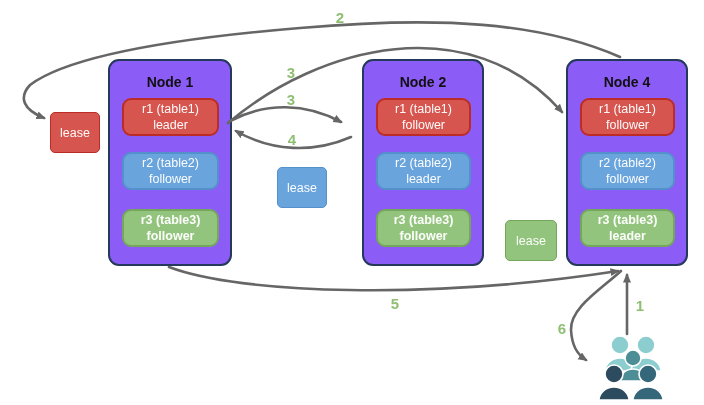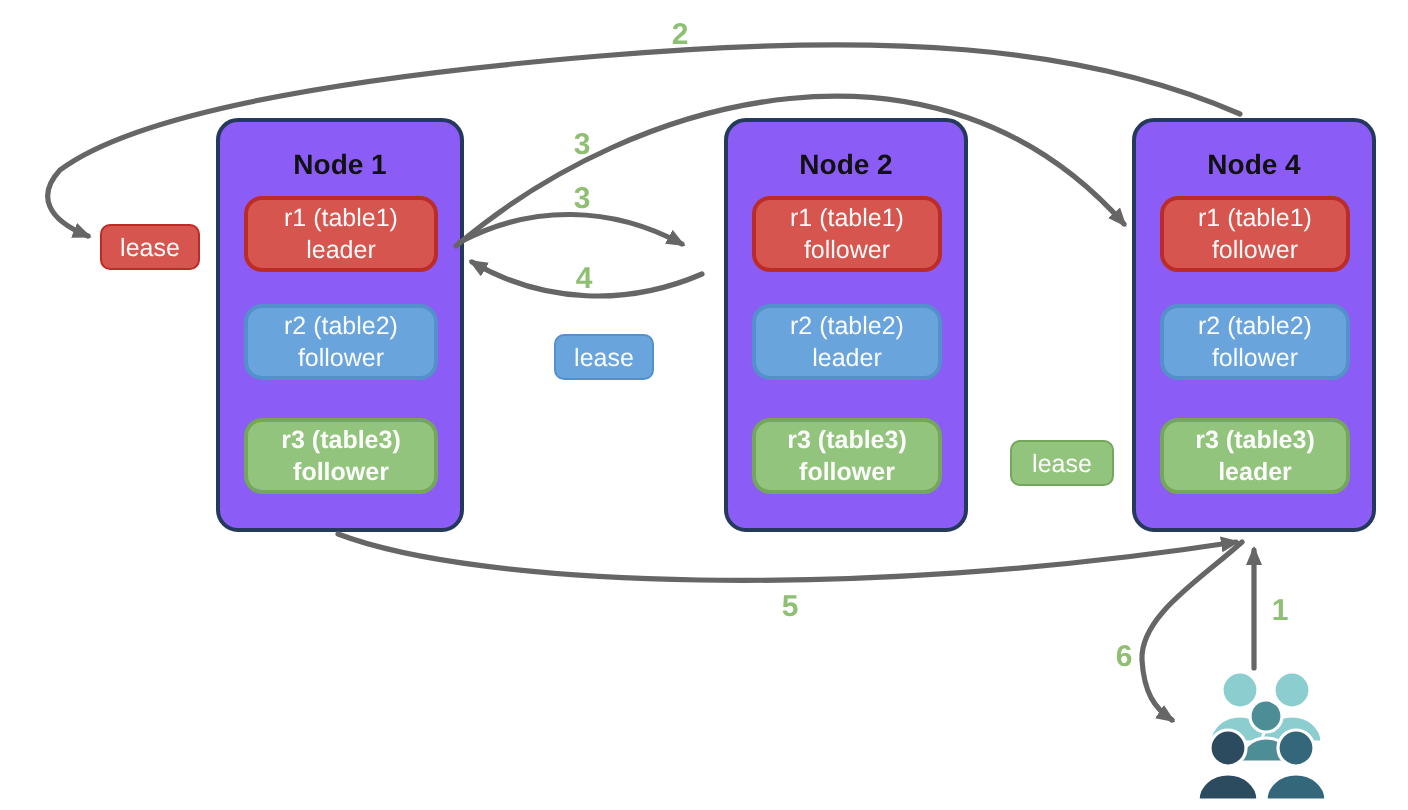--- a/index.html
+++ b/index.html
@@ -23,21 +23,21 @@
     display:flex;flex-direction:column;align-items:center;justify-content:center;
     font-size:12.5px;line-height:1.3;text-align:center;
   }
   .row-1{top:37px;}
   .row-2{top:91px;}
   .row-3{top:148px;font-weight:bold;}
   .red{background:#d6554f;border-color:#bc2c26;}
   .blue{background:#6aa4dd;border-color:#5490cc;}
   .green{background:#93c47d;border-color:#74a65b;}
   .lease{
-    position:absolute;width:50px;height:23px;border-radius:5px;border:1.5px solid;
+    position:absolute;width:50px;height:41px;border-radius:5px;border:1.5px solid;
     box-sizing:border-box;color:rgba(255,255,255,.97);font-size:12.5px;
     display:flex;align-items:center;justify-content:center;
   }
   .lease-red{left:50px;top:112px;background:#d6554f;border-color:#bc2c26;}
   .lease-blue{left:277px;top:167px;background:#6aa4dd;border-color:#5490cc;}
   .lease-green{left:505px;top:220px;width:52px;background:#93c47d;border-color:#74a65b;}
   .step{
     position:absolute;width:16px;text-align:center;
     font-weight:bold;font-size:15px;color:#8fbf72;
   }

